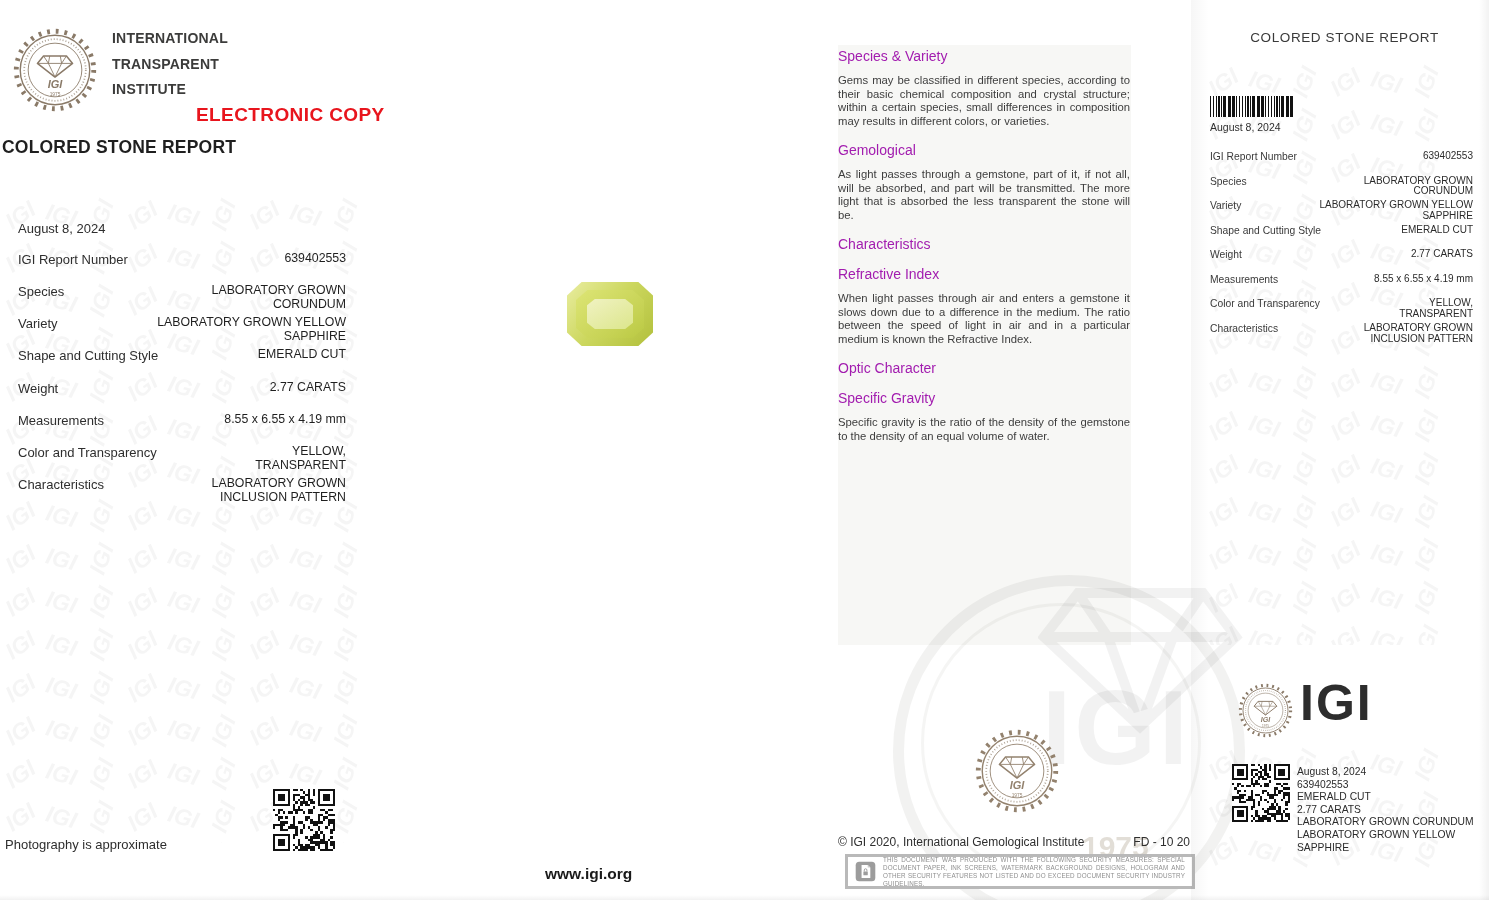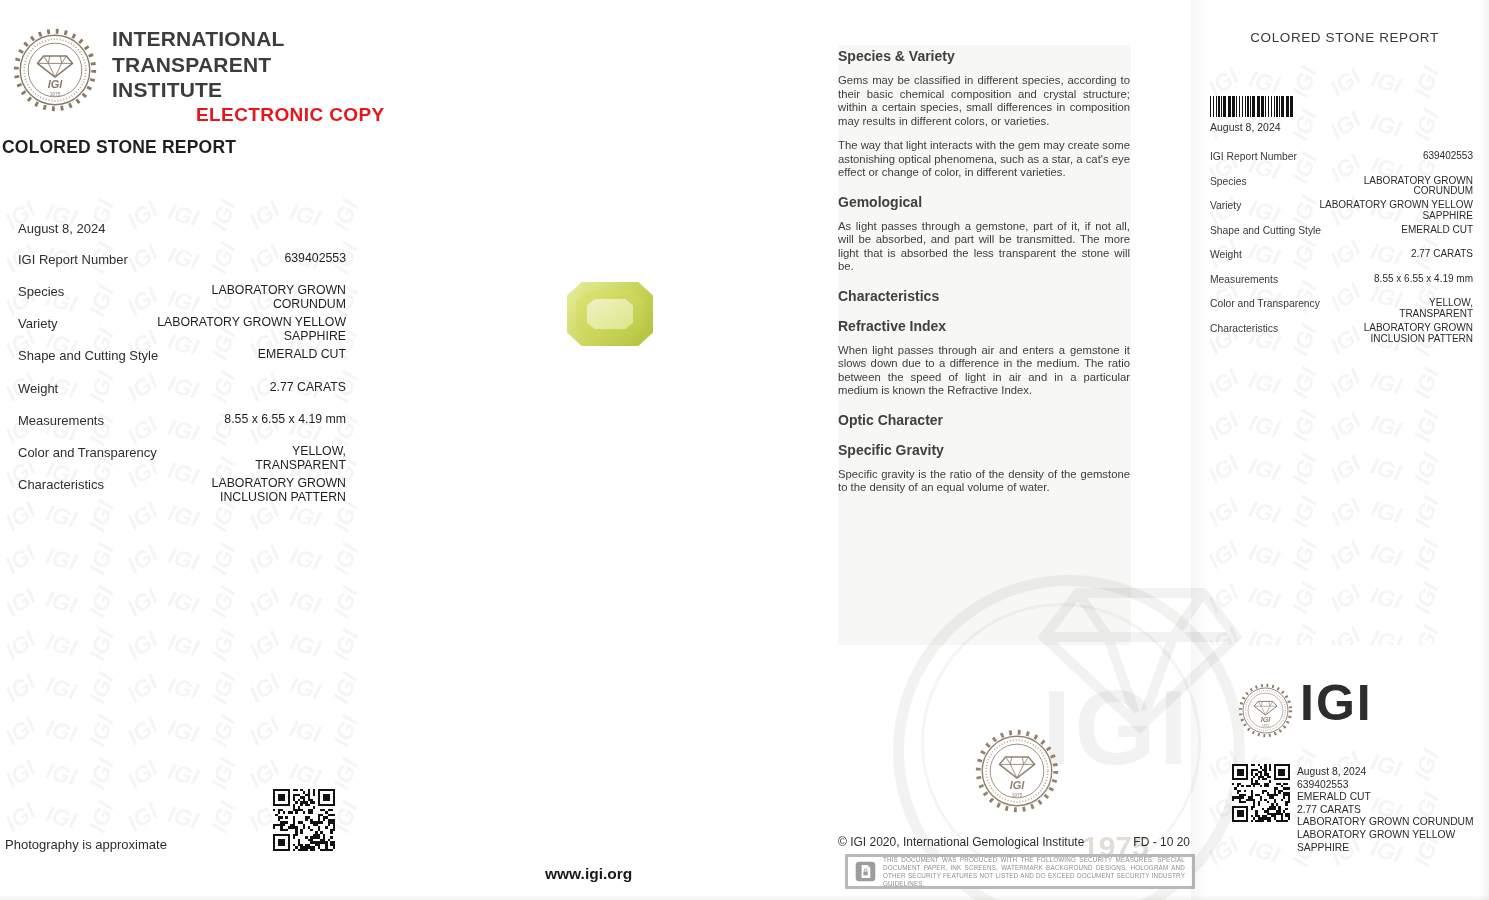--- a/index.html
+++ b/index.html
@@ -9,21 +9,21 @@
   }
   .abs{position:absolute;}
 
   
   .wm{position:absolute;overflow:hidden;line-height:40px;z-index:0;}
   .wm span{display:inline-block;margin:0 5px;font-size:23px;font-weight:700;font-style:italic;
            color:rgba(70,70,70,0.055);}
 
   
   #seal-main{left:10px;top:26px;width:90px;height:88px;color:#8a7a68;z-index:2;}
-  .org{left:112px;top:26px;font-size:21px;font-weight:700;line-height:25.5px;
+  .org{left:112px;top:26px;font-size:14px;font-weight:700;line-height:25.5px;
        letter-spacing:.2px;color:#3c3c3b;z-index:2;}
   .ecopy{left:196px;top:104px;font-size:19px;font-weight:700;color:#e8151d;letter-spacing:.4px;z-index:2;}
   .main-title{left:2px;top:137px;font-size:17.5px;font-weight:700;letter-spacing:.2px;color:#1f1f1f;z-index:2;}
   .date-left{left:18px;top:221px;font-size:13px;color:#2e2e2e;z-index:2;}
 
   .fields{z-index:2;}
   .fields .row{position:absolute;width:100%;height:0;}
   .fields .lbl{position:absolute;left:0;top:0;white-space:nowrap;}
   .fields .val{position:absolute;right:0;top:0;text-align:right;}
   #fields-left{left:18px;top:252px;width:328px;height:270px;}
@@ -47,21 +47,21 @@
 
   .qr{z-index:2;}
   #qr-left{left:273px;top:789px;width:62px;height:62px;}
   #qr-right{left:1232px;top:764px;width:58px;height:58px;}
   .photo-note{left:5px;top:837px;font-size:13px;color:#2e2e2e;z-index:2;}
   .website{left:545px;top:865px;font-size:15.5px;font-weight:700;color:#1a1a1a;z-index:2;}
 
   
   .gray-col{left:838px;top:45px;width:293px;height:600px;background:#f7f7f5;z-index:0;}
   .sections{left:838px;top:40px;width:292px;z-index:2;}
-  .sec-h{font-size:14px;font-weight:700;color:#404040;margin:14px 0 10px;}
+  .sec-h{font-size:14px;font-weight:400;color:#a21caf;margin:14px 0 10px;}
   .sec-h:first-child{margin-top:8px;}
   .sec-p{font-size:11.3px;line-height:13.5px;text-align:justify;color:#3d3d3d;margin:0 0 11px;}
 
   
   .big-circle{left:893px;top:575px;width:330px;height:330px;border:11px solid rgba(130,125,115,.10);
               border-radius:50%;z-index:0;}
   .big-circle2{left:921px;top:603px;width:274px;height:274px;border:3px solid rgba(130,125,115,.08);
               border-radius:50%;z-index:0;}
   .big-diamond{left:1038px;top:585px;width:205px;height:150px;z-index:0;}
   .big-igi{left:1042px;top:668px;font-size:105px;font-weight:700;letter-spacing:3px;
@@ -499,21 +499,20 @@
   <div class="abs big-circle2"></div>
   <svg class="abs big-diamond" viewBox="0 0 205 150">
     <path d="M40 8 L165 8 L198 52 L102 142 L6 52 Z M6 52 L198 52 M40 8 L70 52 L102 142 M165 8 L135 52 L102 142 M70 52 L135 52" fill="none" stroke="rgba(0,0,0,0.05)" stroke-width="10"></path>
   </svg>
   <div class="abs big-igi">IGI</div>
   <div class="abs big-year">1975</div>
 
   <div class="abs sections" id="sections">
       <div class="sec-h">Species &amp; Variety</div>
       <div class="sec-p">Gems may be classified in different species, according to their basic chemical composition and crystal structure; within a certain species, small differences in composition may results in different colors, or varieties.</div>
-      <div class="sec-p">The way that light interacts with the gem may create some astonishing optical phenomena, such as a star, a cat's eye effect or change of color, in different varieties.</div>
       <div class="sec-h">Gemological</div>
       <div class="sec-p">As light passes through a gemstone, part of it, if not all, will be absorbed, and part will be transmitted. The more light that is absorbed the less transparent the stone will be.</div>
       <div class="sec-h">Characteristics</div>
       <div class="sec-h">Refractive Index</div>
       <div class="sec-p">When light passes through air and enters a gemstone it slows down due to a difference in the medium. The ratio between the speed of light in air and in a particular medium is known the Refractive Index.</div>
       <div class="sec-h">Optic Character</div>
       <div class="sec-h">Specific Gravity</div>
       <div class="sec-p">Specific gravity is the ratio of the density of the gemstone to the density of an equal volume of water.</div>
     </div>
 

